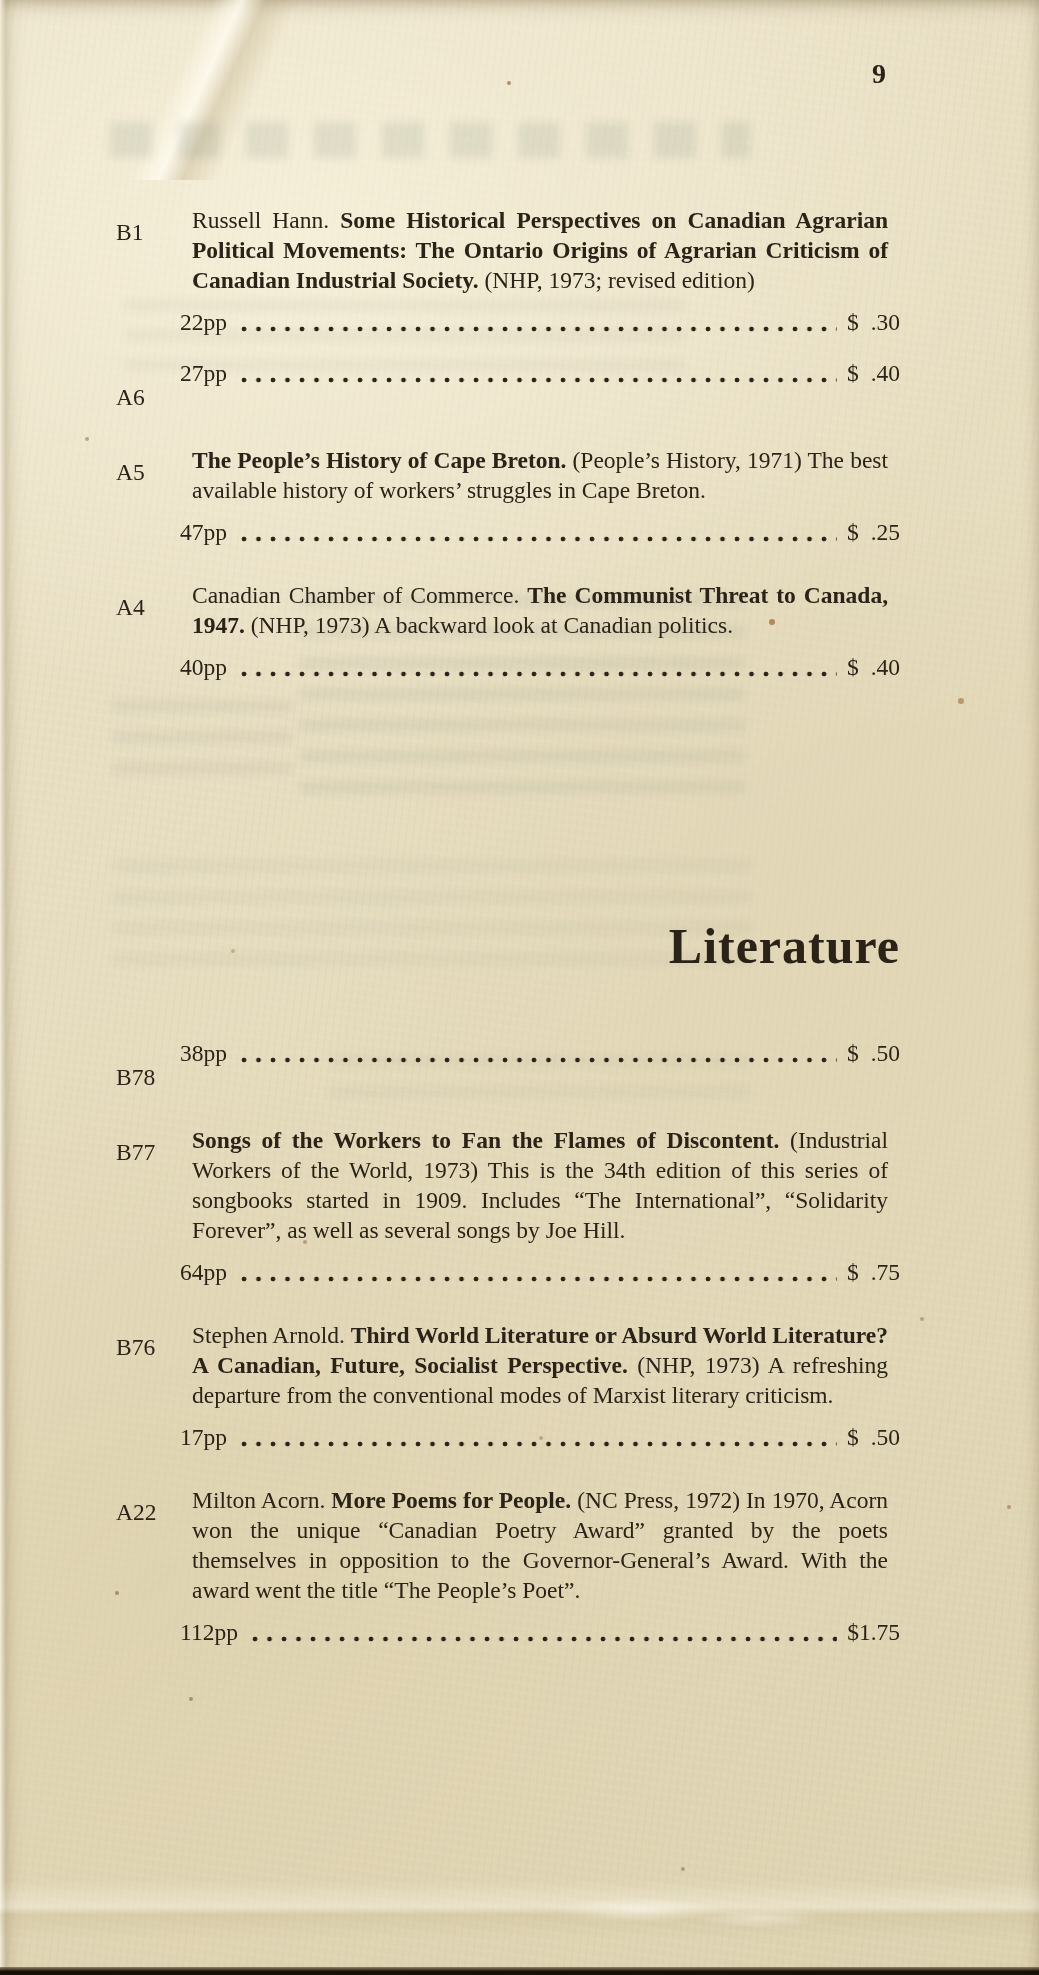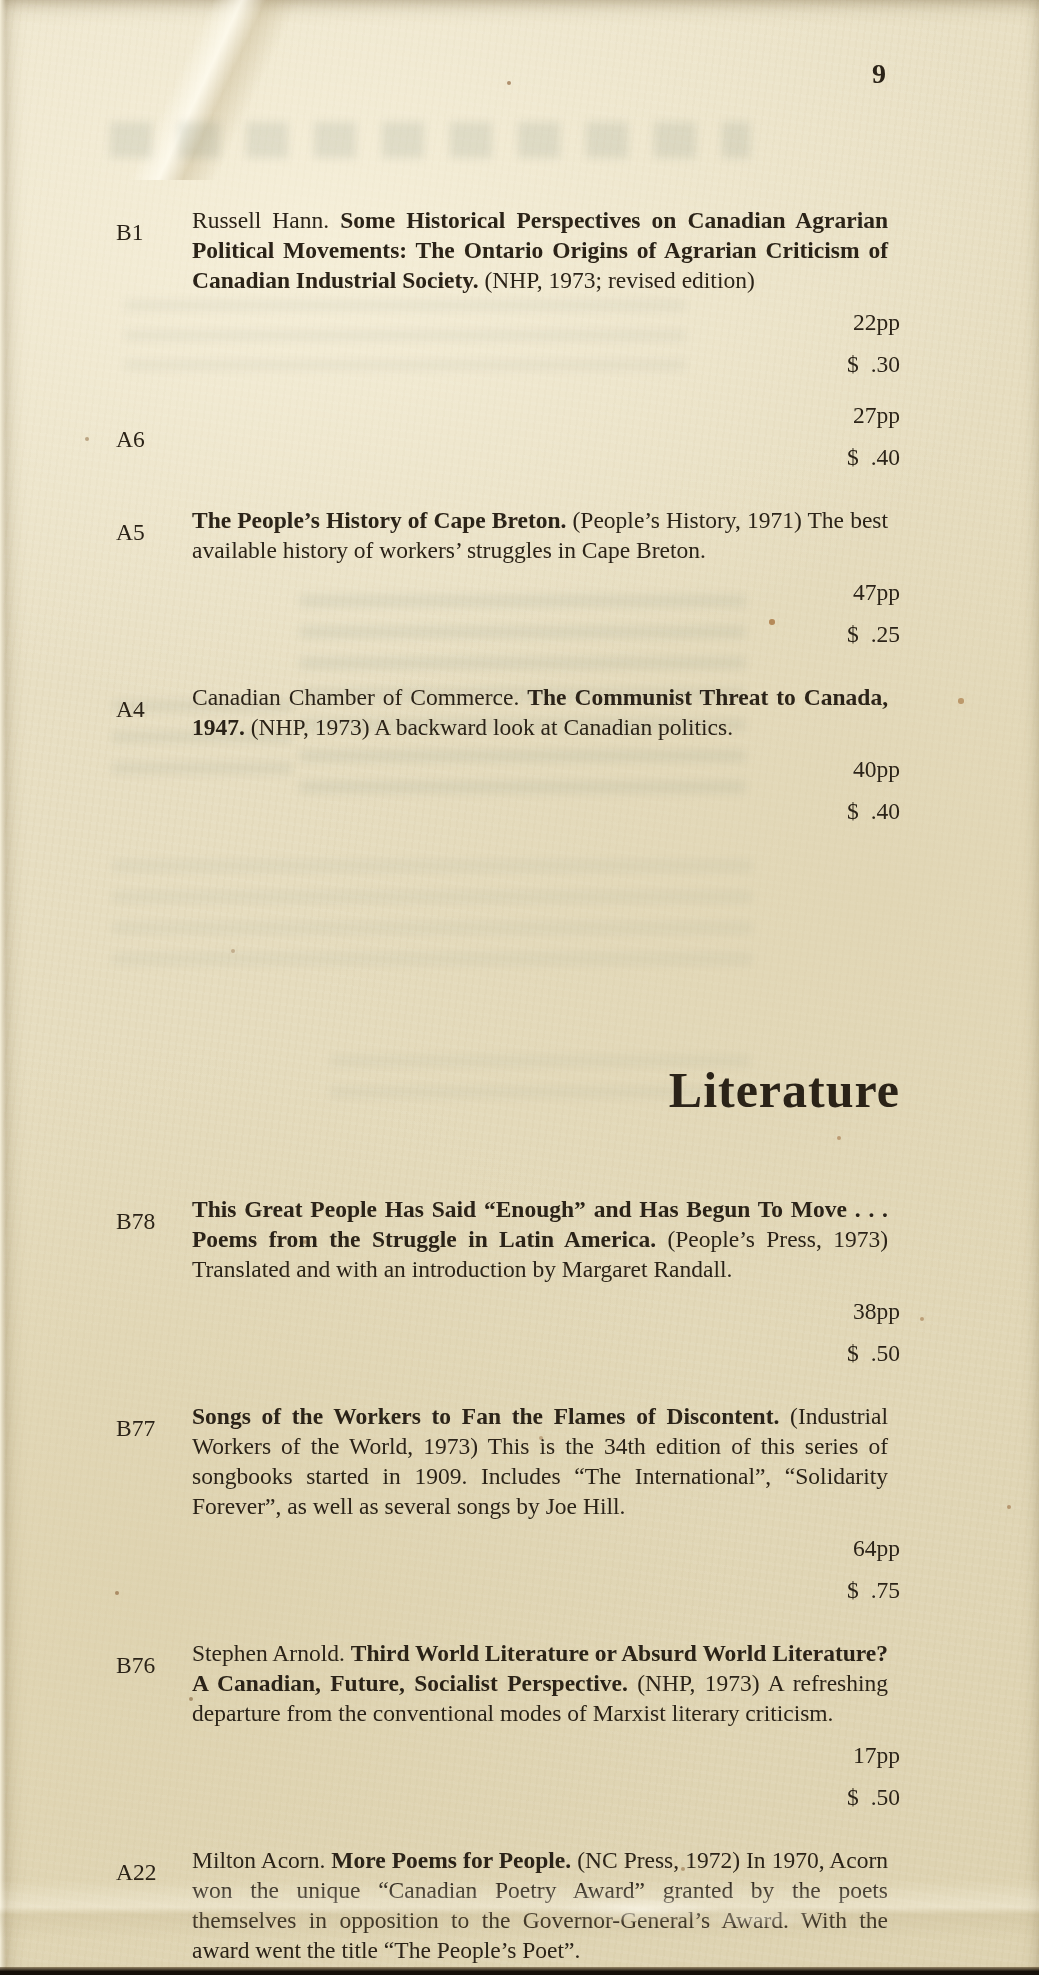--- a/index.html
+++ b/index.html
@@ -60,21 +60,21 @@
   .g6{left:330px;top:1055px;width:420px;height:60px;opacity:.3;
     background:repeating-linear-gradient(180deg, rgba(102,120,108,.2) 0 12px, transparent 12px 31px);}
 
   .page-number{position:absolute;top:58px;left:872px;font-size:28px;font-weight:700;}
   .content{position:absolute;top:193px;left:116px;width:784px;}
   .entry{display:flex;margin-bottom:21px;}
   .code{width:64px;flex:0 0 64px;font-size:23.5px;line-height:30px;margin-top:24px;}
   .entry-body{width:720px;flex:0 0 720px;}
   .desc{margin:12px;font-size:23.5px;line-height:30px;text-align:justify;}
   .desc b{font-weight:700;}
-  .priceline{display:flex;align-items:flex-end;font-size:23.5px;line-height:30px;flex-direction:column;}
+  .priceline{display:flex;align-items:flex-end;font-size:23.5px;line-height:30px;}
   .pages{flex:0 0 auto;}
   .leader{flex:1 1 auto;height:8px;margin:0 10px 4px 14px;
     background-image:radial-gradient(circle at 3px 4px, #2b2318 2px, rgba(43,35,24,0) 2.7px);
     background-size:14.5px 8px;background-repeat:repeat-x;}
   .price{flex:0 0 auto;white-space:pre;word-spacing:6px;}
   .section-heading{margin:236px 0 62px -2px;font-size:50px;font-weight:700;letter-spacing:1px;line-height:1.15;text-align:right;}
 </style>
 </head>
 <body>
 
@@ -138,21 +138,20 @@
           <span class="price">$ .40</span>
         </div>
       </div>
     </div>
 
     <h1 class="section-heading">Literature</h1>
 
     <div class="entry">
       <span class="code">B78</span>
       <div class="entry-body">
-        <p class="desc"><span></span><b>This Great People Has Said “Enough” and Has Begun To Move . . . Poems from the Struggle in Latin America.</b><span> (People’s Press, 1973) Translated and with an introduction by Margaret Randall.</span></p>
         <div class="priceline">
           <span class="pages">38pp</span>
           <span class="leader"></span>
           <span class="price">$ .50</span>
         </div>
       </div>
     </div>
 
     <div class="entry">
       <span class="code">B77</span>

